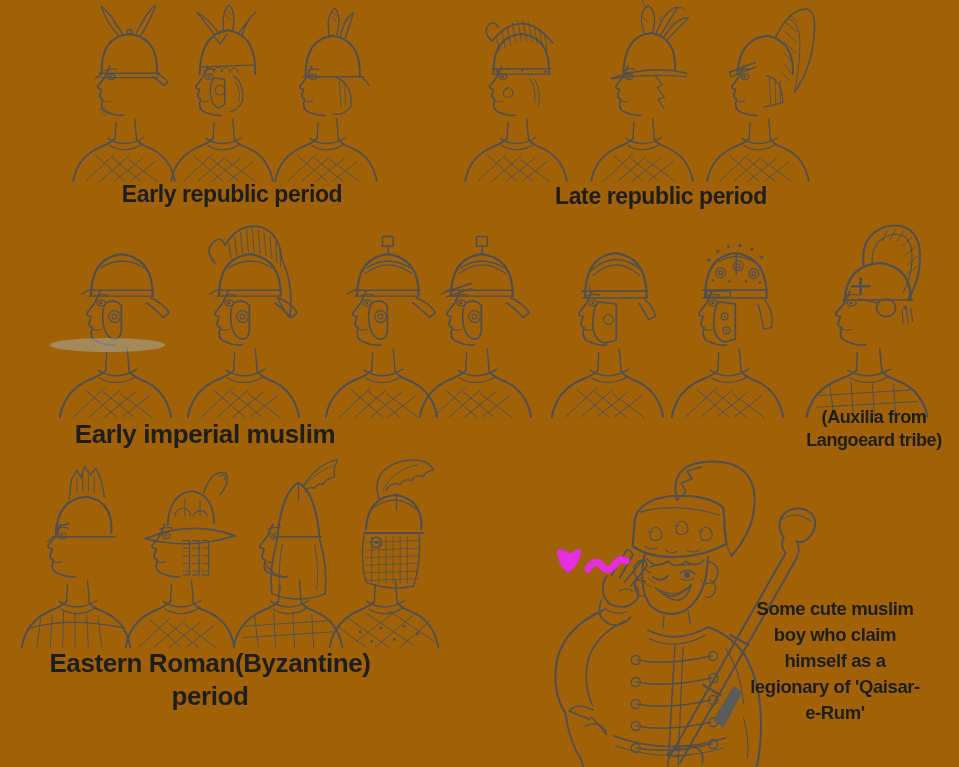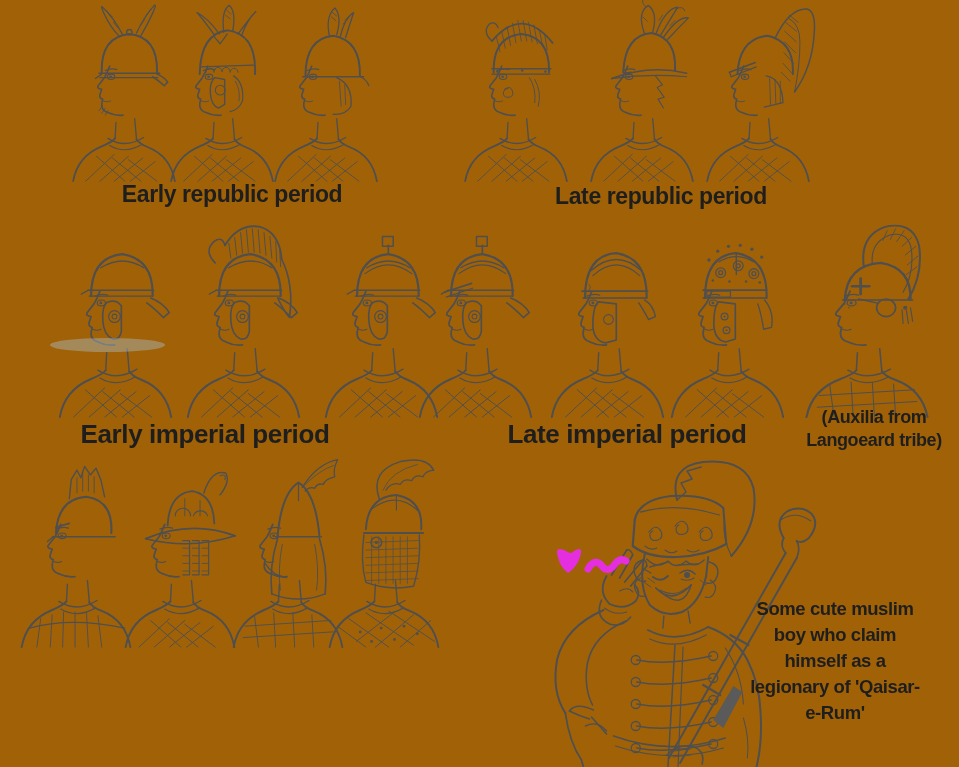--- a/index.html
+++ b/index.html
@@ -407,21 +407,21 @@
           <circle cx="64" cy="75" r="2.5" fill="none" stroke="#4f4f4f" stroke-width="1.1"></circle>
           <path d="M72,11 L72,2" fill="none" stroke="#4f4f4f" stroke-width="1.7" stroke-linecap="round" stroke-linejoin="round"></path>
           <path d="M66,-7 h11 v10 h-11 Z" fill="none" stroke="#4f4f4f" stroke-width="1.5" stroke-linecap="round" stroke-linejoin="round"></path>
           <path d="M48,31 Q72,13 96,31" fill="none" stroke="#4f4f4f" stroke-width="1.2" stroke-linecap="round" stroke-linejoin="round"></path>
           <path d="M33,50 L61,41" fill="none" stroke="#4f4f4f" stroke-width="1.7" stroke-linecap="round" stroke-linejoin="round"></path>
           <path d="M35,55 L62,46" fill="none" stroke="#4f4f4f" stroke-width="1.3" stroke-linecap="round" stroke-linejoin="round"></path>
         </g>
       </svg>
     </div>
   <div class="smudge" style="left:50px;top:338px;width:115px;height:14px"></div>
-  <div class="cap" style="left:45px;top:418px;width:320px;font-size:26px">Early imperial period</div>
+  <div class="cap" style="left:45px;top:418px;width:320px;font-size:26px">Early imperial muslim</div>
 
   <div class="fig" style="left:544px;top:219px;width:127px;height:200px">
       <svg viewBox="0 0 130 205" preserveAspectRatio="none">
         <g transform="translate(0,25)">
           <path d="M8,178 Q13,150 40,139 Q52,134 55,130" fill="none" stroke="#4f4f4f" stroke-width="2" stroke-linecap="round" stroke-linejoin="round"></path>
           <path d="M122,178 Q117,150 92,140 Q82,136 79,131" fill="none" stroke="#4f4f4f" stroke-width="2" stroke-linecap="round" stroke-linejoin="round"></path>
           <path d="M56,112 L55,130" fill="none" stroke="#4f4f4f" stroke-width="1.5" stroke-linecap="round" stroke-linejoin="round"></path>
           <path d="M77,108 L79,131" fill="none" stroke="#4f4f4f" stroke-width="1.5" stroke-linecap="round" stroke-linejoin="round"></path>
           <path d="M47,130 Q66,142 87,129" fill="none" stroke="#4f4f4f" stroke-width="1.5" stroke-linecap="round" stroke-linejoin="round"></path>
           <path d="M49,138 Q66,148 85,137" fill="none" stroke="#4f4f4f" stroke-width="1.3" stroke-linecap="round" stroke-linejoin="round"></path>
@@ -494,21 +494,20 @@
           <circle cx="100" cy="14" r="1.7" fill="#4f4f4f"></circle>
           <path d="M56,60 Q51,64 51,84 Q52,99 63,101 L73,98 L73,62 Z" fill="none" stroke="#4f4f4f" stroke-width="1.7" stroke-linecap="round" stroke-linejoin="round"></path>
           <circle cx="62" cy="75" r="3.5" fill="none" stroke="#4f4f4f" stroke-width="1.3"></circle>
           <circle cx="62" cy="75" r="1.1" fill="#4f4f4f"></circle>
           <circle cx="64" cy="89" r="3.5" fill="none" stroke="#4f4f4f" stroke-width="1.3"></circle>
           <circle cx="64" cy="89" r="1.1" fill="#4f4f4f"></circle>
           <path d="M103,58 Q113,70 110,86 L102,88 Q99,70 96,62" fill="none" stroke="#4f4f4f" stroke-width="1.4" stroke-linecap="round" stroke-linejoin="round"></path>
         </g>
       </svg>
     </div>
-  <div class="cap" style="left:462px;top:418px;width:330px;font-size:26px">Late imperial period</div>
 
   <div class="fig" style="left:798px;top:219px;width:138px;height:200px">
       <svg viewBox="0 0 130 205" preserveAspectRatio="none">
         <g transform="translate(0,25)">
           <path d="M8,178 Q13,150 40,139 Q52,134 55,130" fill="none" stroke="#4f4f4f" stroke-width="2" stroke-linecap="round" stroke-linejoin="round"></path>
           <path d="M122,178 Q117,150 92,140 Q82,136 79,131" fill="none" stroke="#4f4f4f" stroke-width="2" stroke-linecap="round" stroke-linejoin="round"></path>
           <path d="M56,112 L55,130" fill="none" stroke="#4f4f4f" stroke-width="1.5" stroke-linecap="round" stroke-linejoin="round"></path>
           <path d="M77,108 L79,131" fill="none" stroke="#4f4f4f" stroke-width="1.5" stroke-linecap="round" stroke-linejoin="round"></path>
           <path d="M47,130 Q66,142 87,129" fill="none" stroke="#4f4f4f" stroke-width="1.5" stroke-linecap="round" stroke-linejoin="round"></path>
           <path d="M49,138 Q66,148 85,137" fill="none" stroke="#4f4f4f" stroke-width="1.3" stroke-linecap="round" stroke-linejoin="round"></path>
@@ -704,20 +703,21 @@
           <path d="M46,100 L101,98" fill="none" stroke="#4f4f4f" stroke-width="0.8" stroke-linecap="round" stroke-linejoin="round"></path>
           <path d="M46,108 L101,106" fill="none" stroke="#4f4f4f" stroke-width="0.8" stroke-linecap="round" stroke-linejoin="round"></path>
           <circle cx="57" cy="68" r="5.5" fill="none" stroke="#4f4f4f" stroke-width="1.7"></circle>
           <circle cx="57" cy="68" r="1.7" fill="#4f4f4f"></circle>
           <path d="M60,22 Q50,-7 82,-17 Q110,-23 117,-8" fill="none" stroke="#4f4f4f" stroke-width="1.6" stroke-linecap="round" stroke-linejoin="round"></path>
           <path d="M117,-8 Q108,-7 106,-1 Q98,-4 94,3 Q86,0 82,7 Q73,4 67,13" fill="none" stroke="#4f4f4f" stroke-width="1.3" stroke-linecap="round" stroke-linejoin="round"></path>
           <path d="M64,13 Q72,-7 100,-14" fill="none" stroke="#4f4f4f" stroke-width="0.9" stroke-linecap="round" stroke-linejoin="round"></path>
         </g>
       </svg>
     </div>
+  <div class="cap" style="left:8px;top:647px;width:404px;font-size:26px">Eastern Roman(Byzantine) period</div>
 
   <div class="fig" style="left:516px;top:458px;width:322px;height:309px">
       <svg viewBox="0 0 320 309" preserveAspectRatio="none">
         <g transform="translate(0,0)">
           <path d="M160,42 Q152,8 186,4 Q228,0 236,30 Q242,66 214,98" fill="none" stroke="#4f4f4f" stroke-width="2" stroke-linecap="round" stroke-linejoin="round"></path>
           <path d="M160,42 L169,34 L164,25 L175,21 L170,13 L184,9" fill="none" stroke="#4f4f4f" stroke-width="1.5" stroke-linecap="round" stroke-linejoin="round"></path>
           <path d="M214,98 Q205,80 207,62" fill="none" stroke="#4f4f4f" stroke-width="1.1" stroke-linecap="round" stroke-linejoin="round"></path>
           <path d="M118,62 Q122,42 154,38 Q192,36 206,50" fill="none" stroke="#4f4f4f" stroke-width="2.2" stroke-linecap="round" stroke-linejoin="round"></path>
           <path d="M206,50 L209,86" fill="none" stroke="#4f4f4f" stroke-width="2" stroke-linecap="round" stroke-linejoin="round"></path>
           <path d="M209,86 Q188,98 160,99 Q132,100 116,88 L118,62" fill="none" stroke="#4f4f4f" stroke-width="2.2" stroke-linecap="round" stroke-linejoin="round"></path>

